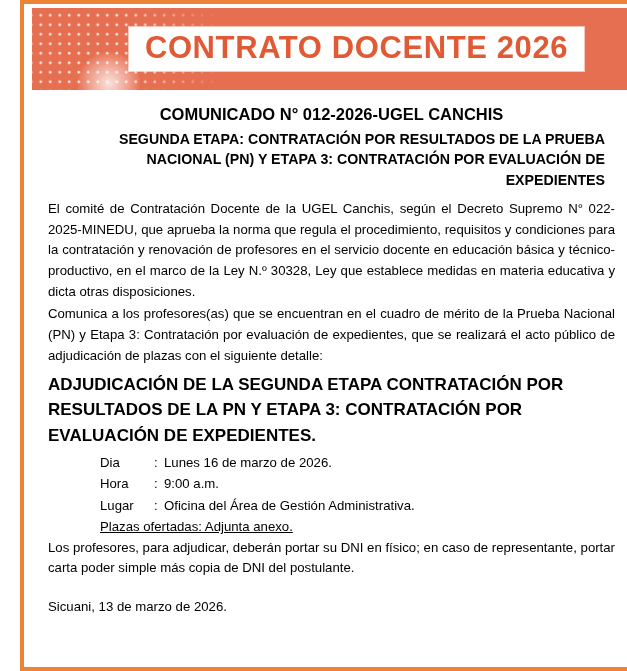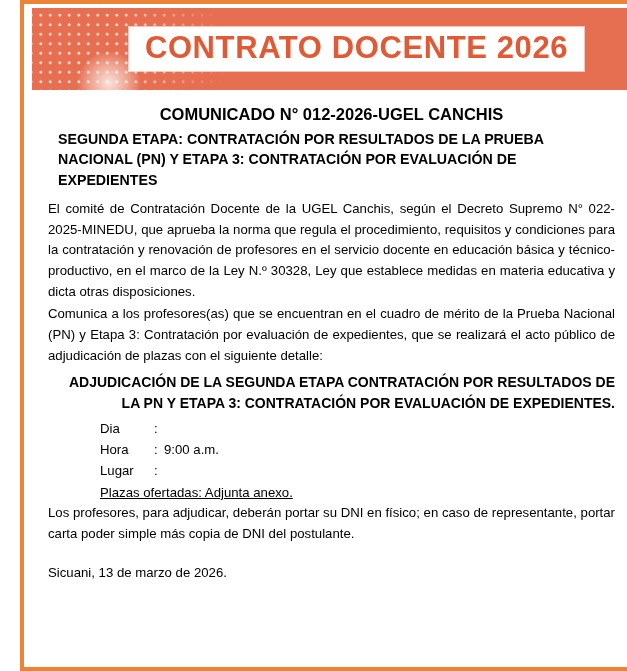--- a/index.html
+++ b/index.html
@@ -93,42 +93,42 @@
   }
 
   .doc-title {
     text-align: center;
     font-weight: bold;
     font-size: 16.5px;
     line-height: 1.35;
     margin: 2px 0 4px 0;
   }
   .doc-subtitle {
-    text-align: left;
+    text-align: right;
     font-weight: bold;
     font-size: 14.2px;
     line-height: 1.42;
     margin: 0 10px 9px 10px;
   }
 
   p.para {
     margin: 0 0 1px 0;
     text-align: justify;
     text-justify: inter-word;
     font-size: 13.2px;
     line-height: 1.58;
   }
   p.para.tight {
     margin-bottom: 0;
   }
 
   .bold-block {
     font-weight: bold;
-    text-align: right;
-    font-size: 14px;
+    text-align: left;
+    font-size: 17px;
     line-height: 1.5;
     margin: 5px 0 4px 0;
   }
 
   .details {
     margin: 2px 0 0 0;
     padding: 0 0 0 52px;
     font-size: 13.2px;
     line-height: 1.62;
   }
@@ -196,31 +196,33 @@
 
     <p class="para tight">Comunica a los profesores(as) que se encuentran en el cuadro de mérito de la Prueba Nacional (PN) y Etapa 3: Contratación por evaluación de expedientes, que se realizará el acto público de adjudicación de plazas con el siguiente detalle:</p>
 
     <div class="bold-block">ADJUDICACIÓN DE LA SEGUNDA ETAPA CONTRATACIÓN POR RESULTADOS DE LA PN Y ETAPA 3: CONTRATACIÓN POR EVALUACIÓN DE EXPEDIENTES.</div>
 
     <div class="details">
 
       <div class="detail-row">
         <span class="detail-label">Dia</span>
         <span class="detail-sep">:</span>
+        <span class="detail-value">Lunes 16 de marzo de 2026.</span>
       </div>
 
       <div class="detail-row">
         <span class="detail-label">Hora</span>
         <span class="detail-sep">:</span>
         <span class="detail-value">9:00 a.m.</span>
       </div>
 
       <div class="detail-row">
         <span class="detail-label">Lugar</span>
         <span class="detail-sep">:</span>
+        <span class="detail-value">Oficina del Área de Gestión Administrativa.</span>
       </div>
 
       <div class="detail-row-single">Plazas ofertadas: Adjunta anexo.</div>
 
     </div>
 
     <p class="para closing">Los profesores, para adjudicar, deberán portar su DNI en físico; en caso de representante, portar carta poder simple más copia de DNI del postulante.</p>
 
     <div class="sign-date">Sicuani, 13 de marzo de 2026.</div>
 

